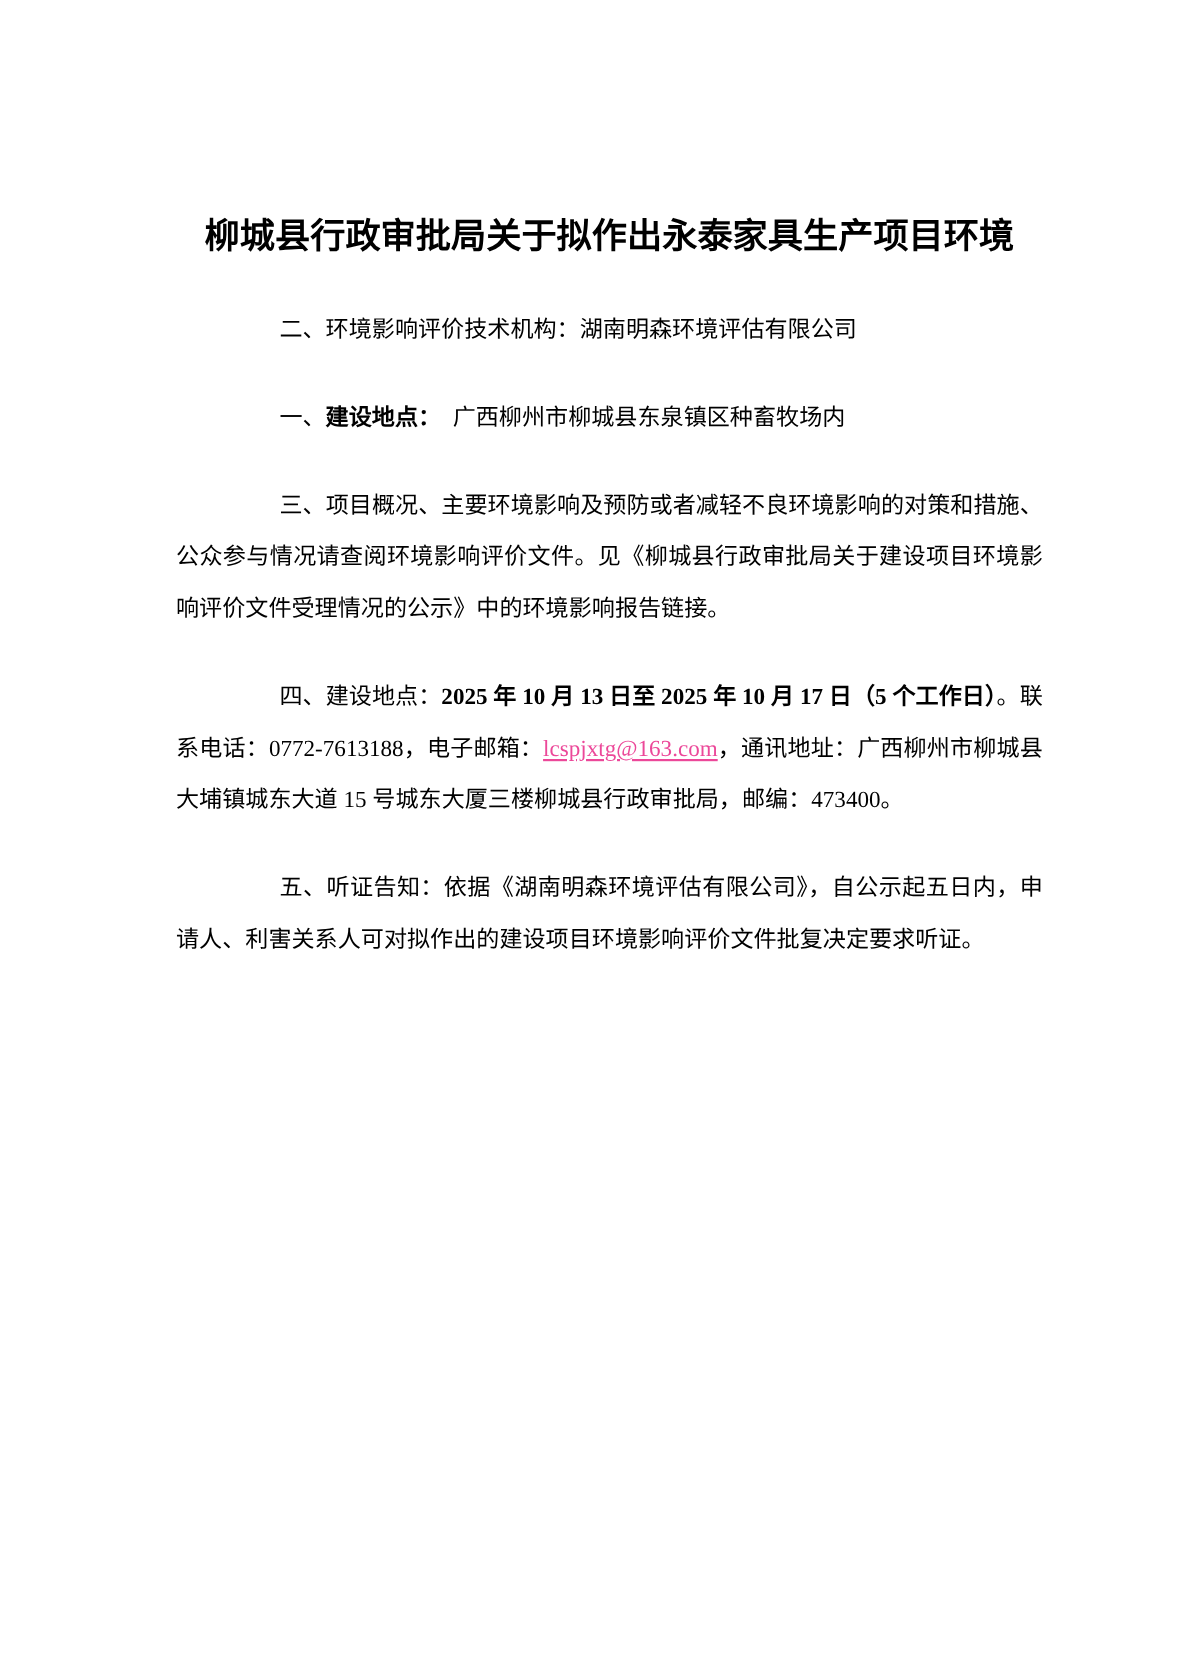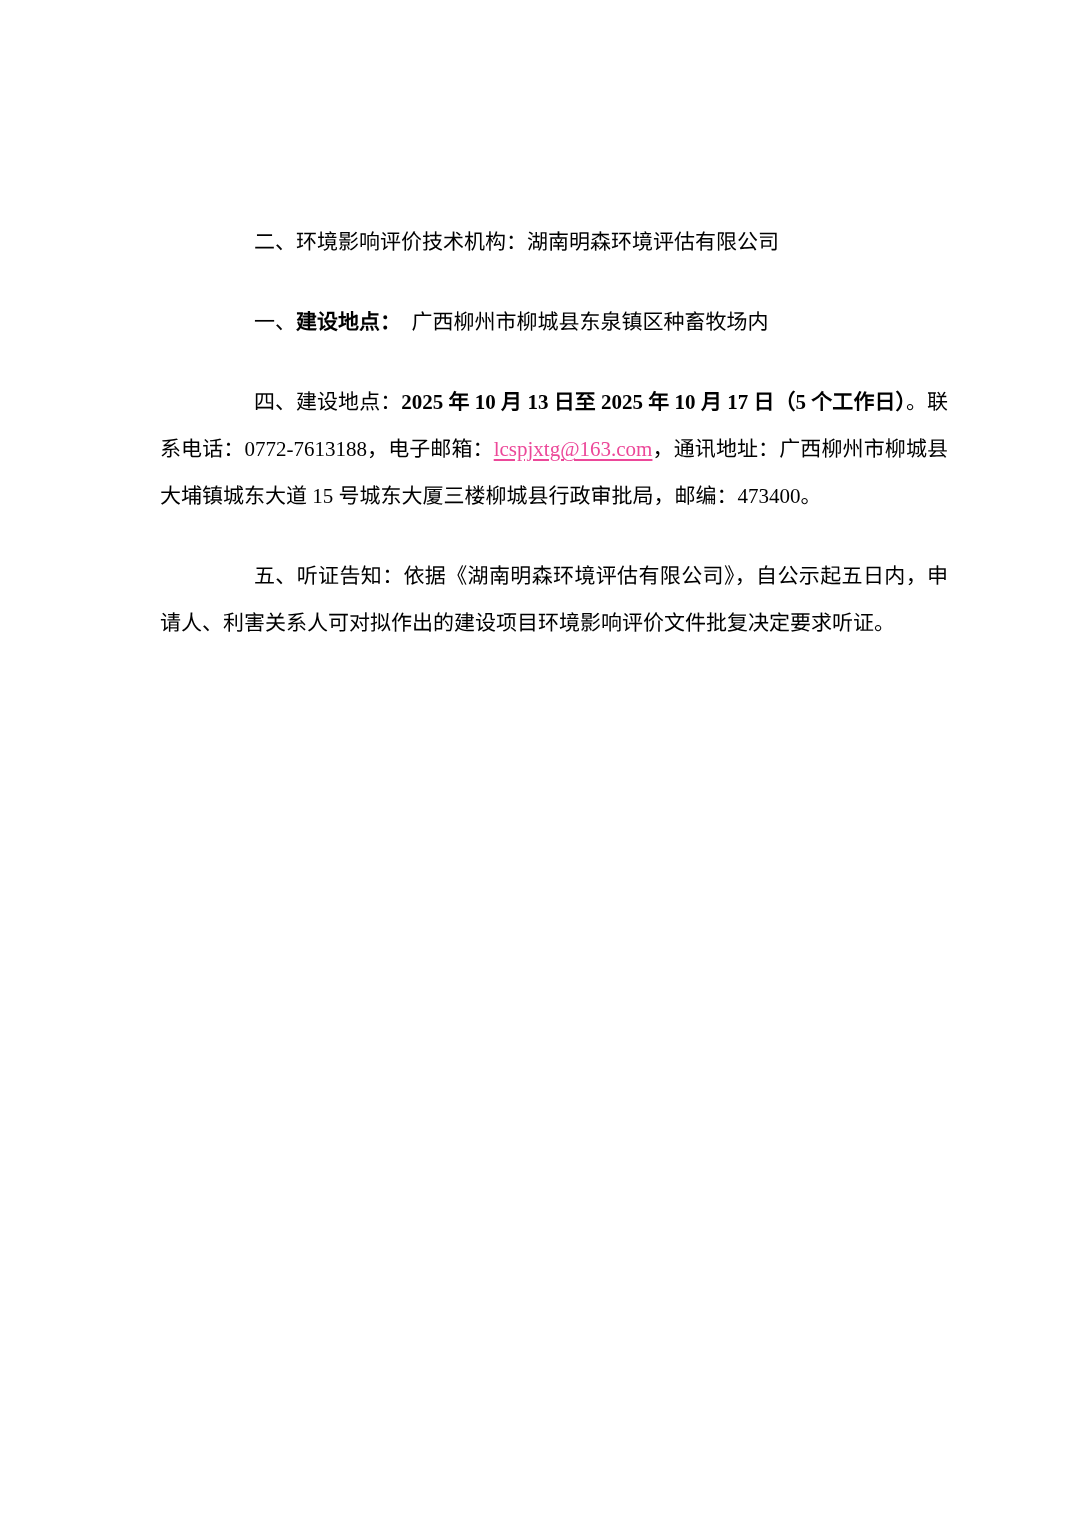--- a/index.html
+++ b/index.html
@@ -47,26 +47,28 @@
     cursor: pointer;
   }
 </style>
 </head>
 <body>
 
 <div class="page">
   <div class="content">
 
     <h1 class="doc-title">
+      <span class="title-line">柳城县行政审批局关于拟作出永泰家具生产项目环境</span>
     </h1>
 
 
     <p class="para indent-section"><span>二、环境影响评价技术机构：湖南明森环境评估有限公司</span></p>
 
     <p class="para indent-section"><span>一、</span><span class="bold">建设地点：</span><span>　广西柳州市柳城县东泉镇区种畜牧场内</span></p>
 
+    <p class="para indent-section"><span>三、项目概况、主要环境影响及预防或者减轻不良环境影响的对策和措施、公众参与情况请查阅环境影响评价文件。见《柳城县行政审批局关于建设项目环境影响评价文件受理情况的公示》中的环境影响报告链接。</span></p>
 
     <p class="para indent-section"><span>四、建设地点：</span><span class="bold">2025 年 10 月 13 日至 2025 年 10 月 17 日（5 个工作日）</span><span>。联系电话：0772-7613188，电子邮箱：</span><a class="email-link">lcspjxtg@163.com</a><span>，通讯地址：广西柳州市柳城县大埔镇城东大道 15 号城东大厦三楼柳城县行政审批局，邮编：473400。</span></p>
 
     <p class="para indent-section"><span>五、听证告知：依据《湖南明森环境评估有限公司》，自公示起五日内，申请人、利害关系人可对拟作出的建设项目环境影响评价文件批复决定要求听证。</span></p>
 
   </div>
 </div>
 
 </body></html>

